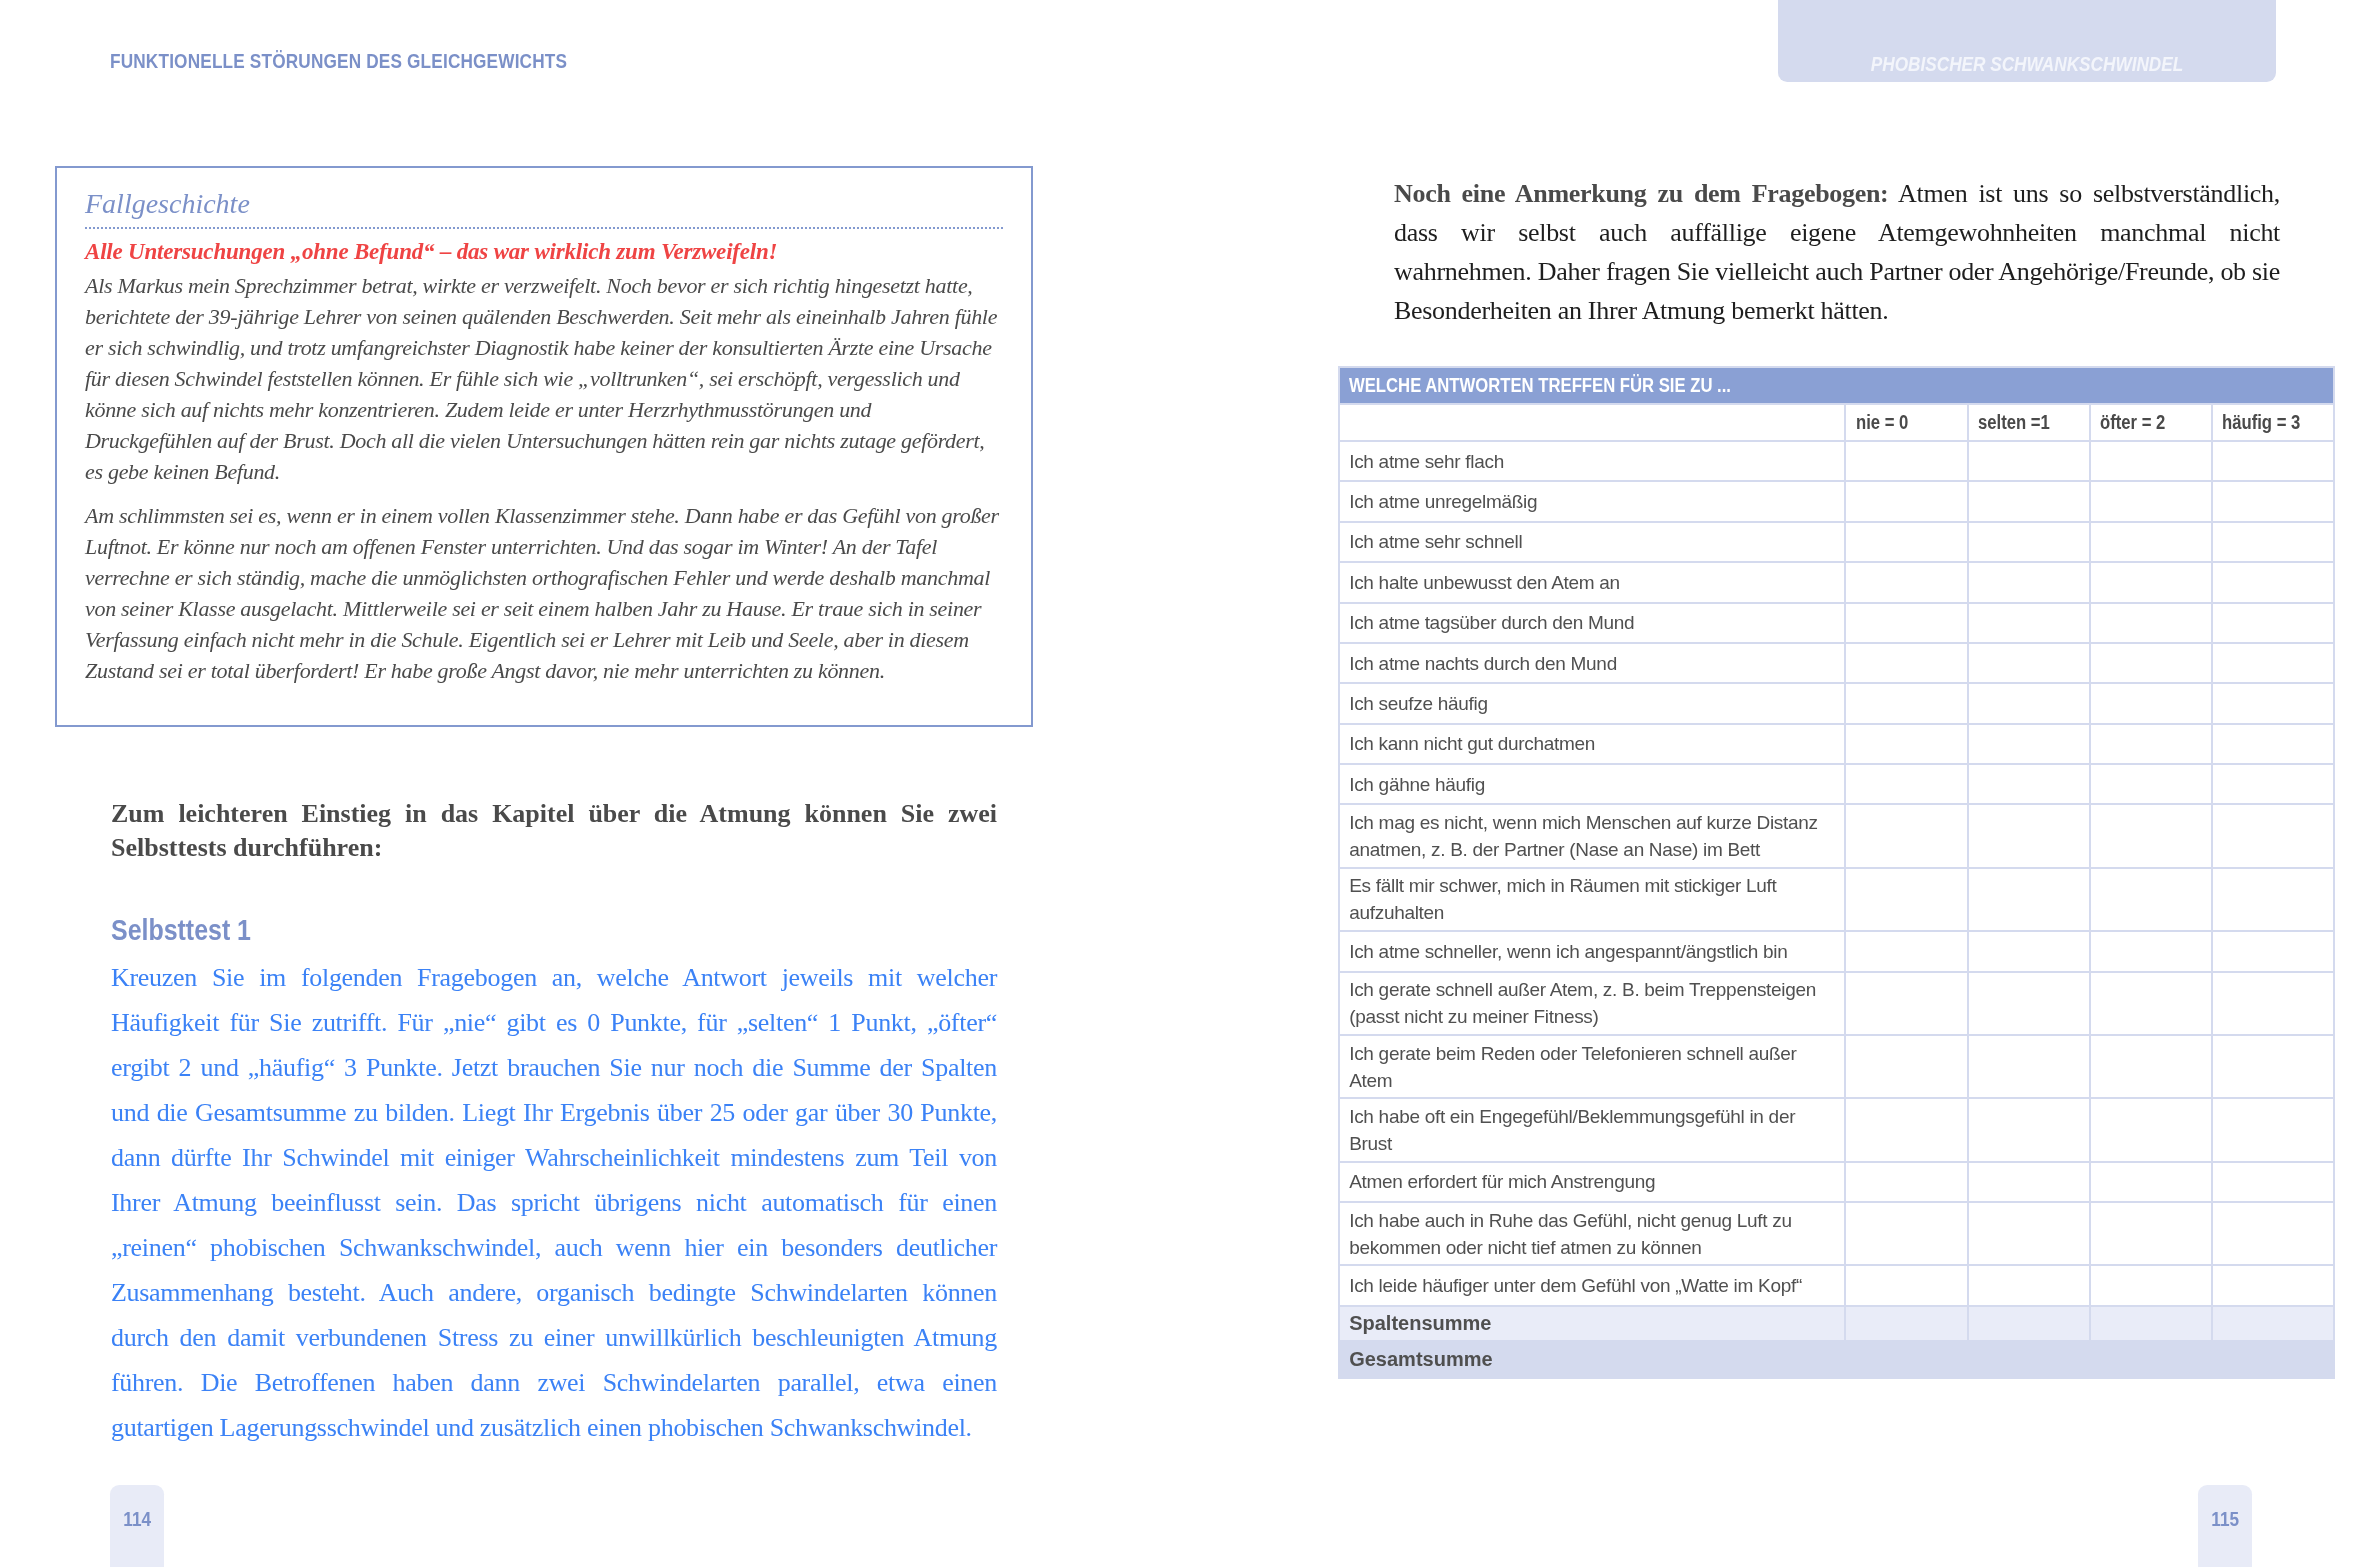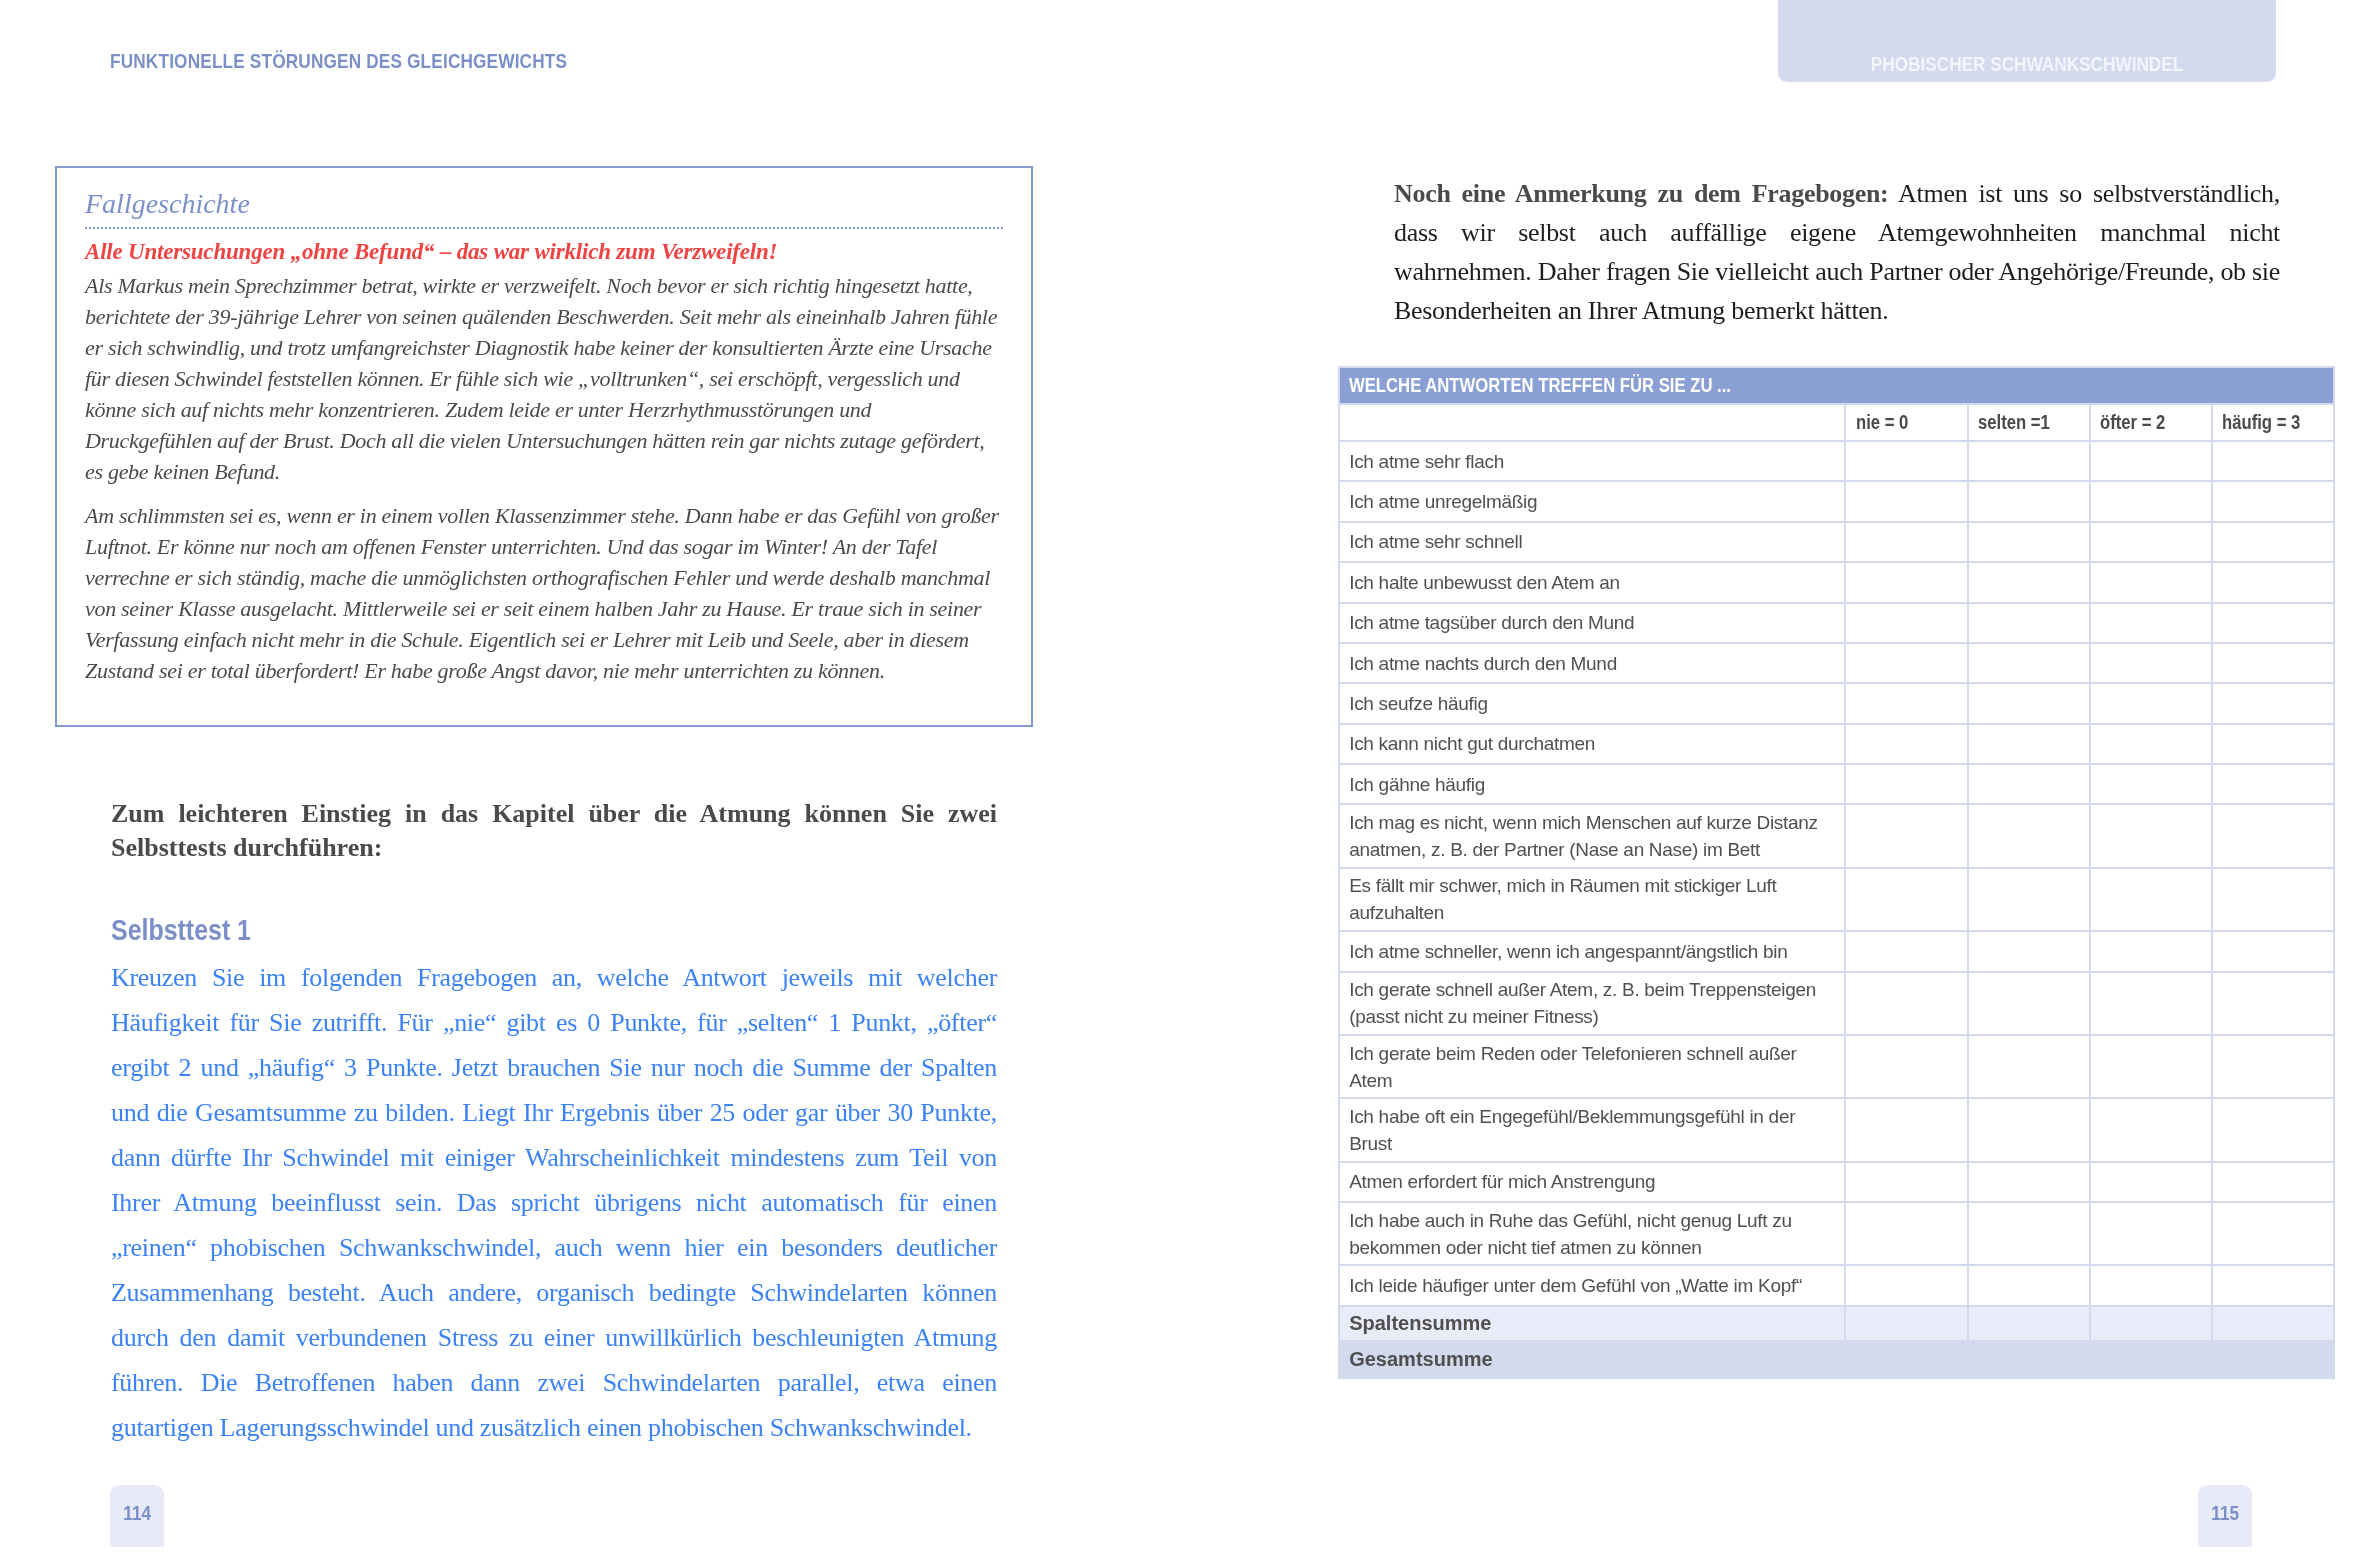--- a/index.html
+++ b/index.html
@@ -9,21 +9,21 @@
   }
 
   
   .run-head-left {
     position: absolute; left: 110px; top: 50px;
     font-family: "Liberation Sans", sans-serif; font-weight: bold; font-size: 20px;
     letter-spacing: 0.2px; color: #7b90c8; transform: scaleX(0.86); transform-origin: left top;
   }
   .run-head-tab {
     position: absolute; left: 1778px; top: 0; width: 498px; height: 82px;
-    background: #d4daee; border-radius: 0 0 9.2px 9.2px;
+    background: #d4daee; border-radius: 0 0 9.2px 9.2px; font-style: italic;
   }
   .run-head-tab span {
     position: absolute; left: 0; right: 0; bottom: 6.5px; text-align: center;
     font-family: "Liberation Sans", sans-serif; font-weight: bold; font-size: 20px;
     color: #f3f5fb; transform: scaleX(0.86);
   }
 
   
   .case-box {
     position: absolute; left: 55px; top: 166px; width: 978px; height: 561px;
@@ -94,22 +94,22 @@
   .q-table .sum td { background: #e9ecf8; height: 33px; }
   .q-table .sum td.q, .q-table .total td.q {
     font-size: 20px; font-weight: bold; color: #4f4f4f; padding-left: 9.2px;
   }
   .q-table .total td { background: #d4daee; height: 35px; border-color: #d4daee; }
   .col-q { width: 506px; }
   .col-a { width: 122px; }
 
   
   .pagenum {
-    position: absolute; top: 1485px; width: 54px; height: 62px; background: #e8ebf7;
-    border-radius: 9.2px 9.2px 0 0; text-align: center; box-sizing: border-box; padding-top: 17px;
+    position: absolute; top: 1485px; width: 54px; height: 82px; background: #e8ebf7;
+    border-radius: 9.2px 9.2px 0 0; text-align: center; box-sizing: border-box; padding-top: 23px;
     font-family: "Liberation Sans", sans-serif; font-weight: bold; font-size: 20px; color: #7b90c8;
   }
   .pagenum span { display: inline-block; transform: scaleX(0.86); }
   .pn-left { left: 110px; }
   .pn-right { left: 2198px; }
 </style>
 </head>
 <body>
 
 <div class="run-head-left">FUNKTIONELLE STÖRUNGEN DES GLEICHGEWICHTS</div>

